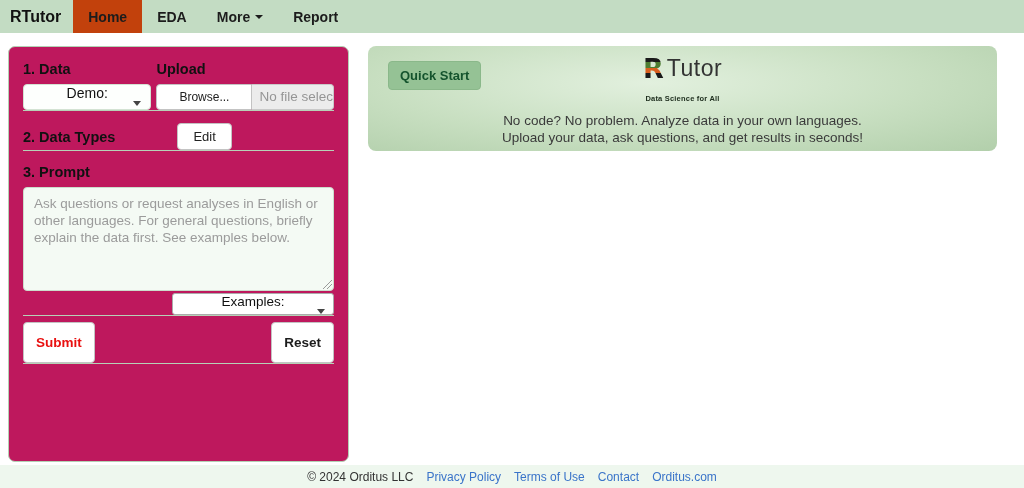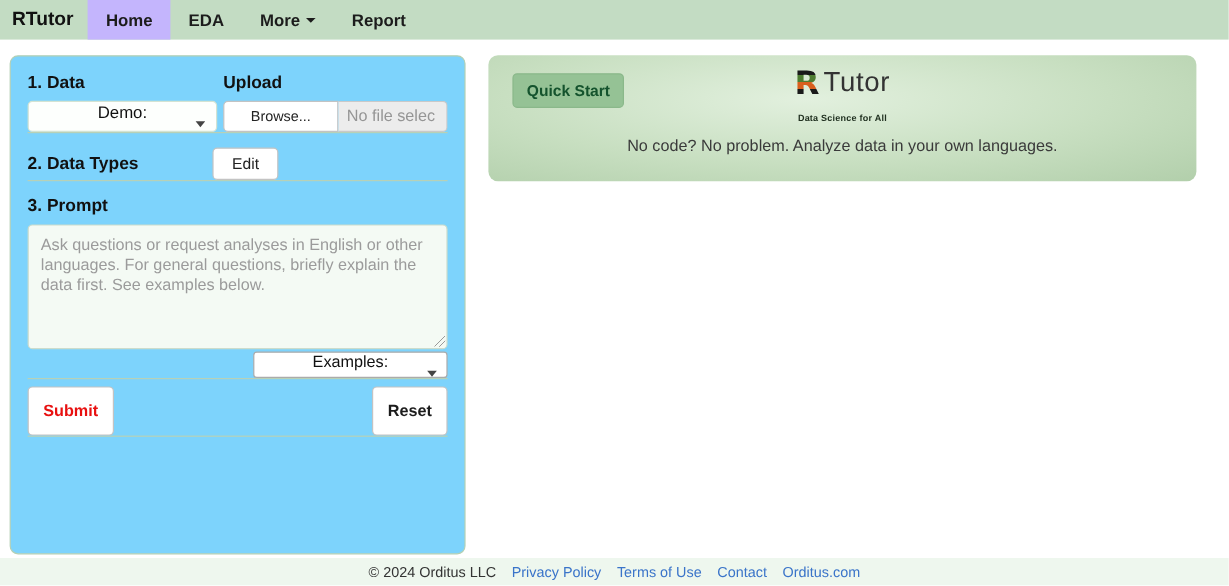--- a/index.html
+++ b/index.html
@@ -24,43 +24,43 @@
     display: flex; align-items: center;
     font-weight: bold; font-size: 16px; color: #111;
     padding: 0 12px 0 10px;
   }
   .nav-tab {
     display: flex; align-items: center;
     padding: 0 15px;
     font-weight: bold; font-size: 14px; color: #1c1c1c;
     text-decoration: none; cursor: pointer;
   }
-  .nav-tab.active { background: #c4b5fd; text-align: center; }
+  .nav-tab.active { background: #c2410c; text-align: center; }
   .caret {
     display: inline-block; margin-left: 5px;
     width: 0; height: 0;
     border-left: 4px solid transparent;
     border-right: 4px solid transparent;
     border-top: 4px solid #1c1c1c;
   }
 
   
   .content {
     flex: 1;
     display: flex;
     align-items: flex-start;
     padding: 13px 27px 0 8px;
   }
 
   
   .sidebar-panel {
-    width: 380px;
+    width: 341px;
     height: 416px;
     flex-shrink: 0;
-    background: #7dd3fc;
+    background: #be185d;
     border: 1px solid #b4d0b4;
     border-radius: 7px;
     padding: 14px;
     overflow: hidden;
   }
   .heading { font-size: 14.5px; font-weight: bold; color: #111; }
   .sec1 { display: flex; }
   .sec1 .col1 { width: 158px; margin-right: 5px; }
   .sec1 .col2 { flex: 1; }
   .sec1 .heading { margin-bottom: 7px; }
@@ -309,20 +309,21 @@
             </linearGradient>
           </defs>
           <text x="0" y="24" font-family="DejaVu Sans, sans-serif" font-weight="bold" font-size="27" fill="url(#rstripes)">R</text>
         </svg>
         <span class="logo-rest">Tutor</span>
       </div>
       <div class="logo-tagline">Data Science for All</div>
     </div>
     <div class="intro">
       <div>No code? No problem. Analyze data in your own languages.</div>
+      <div>Upload your data, ask questions, and get results in seconds!</div>
     </div>
   </section>
 
 </div>
 
 <footer class="footer">
   <span>© 2024 Orditus LLC</span>
   <a>Privacy Policy</a>
   <a>Terms of Use</a>
   <a>Contact</a>

